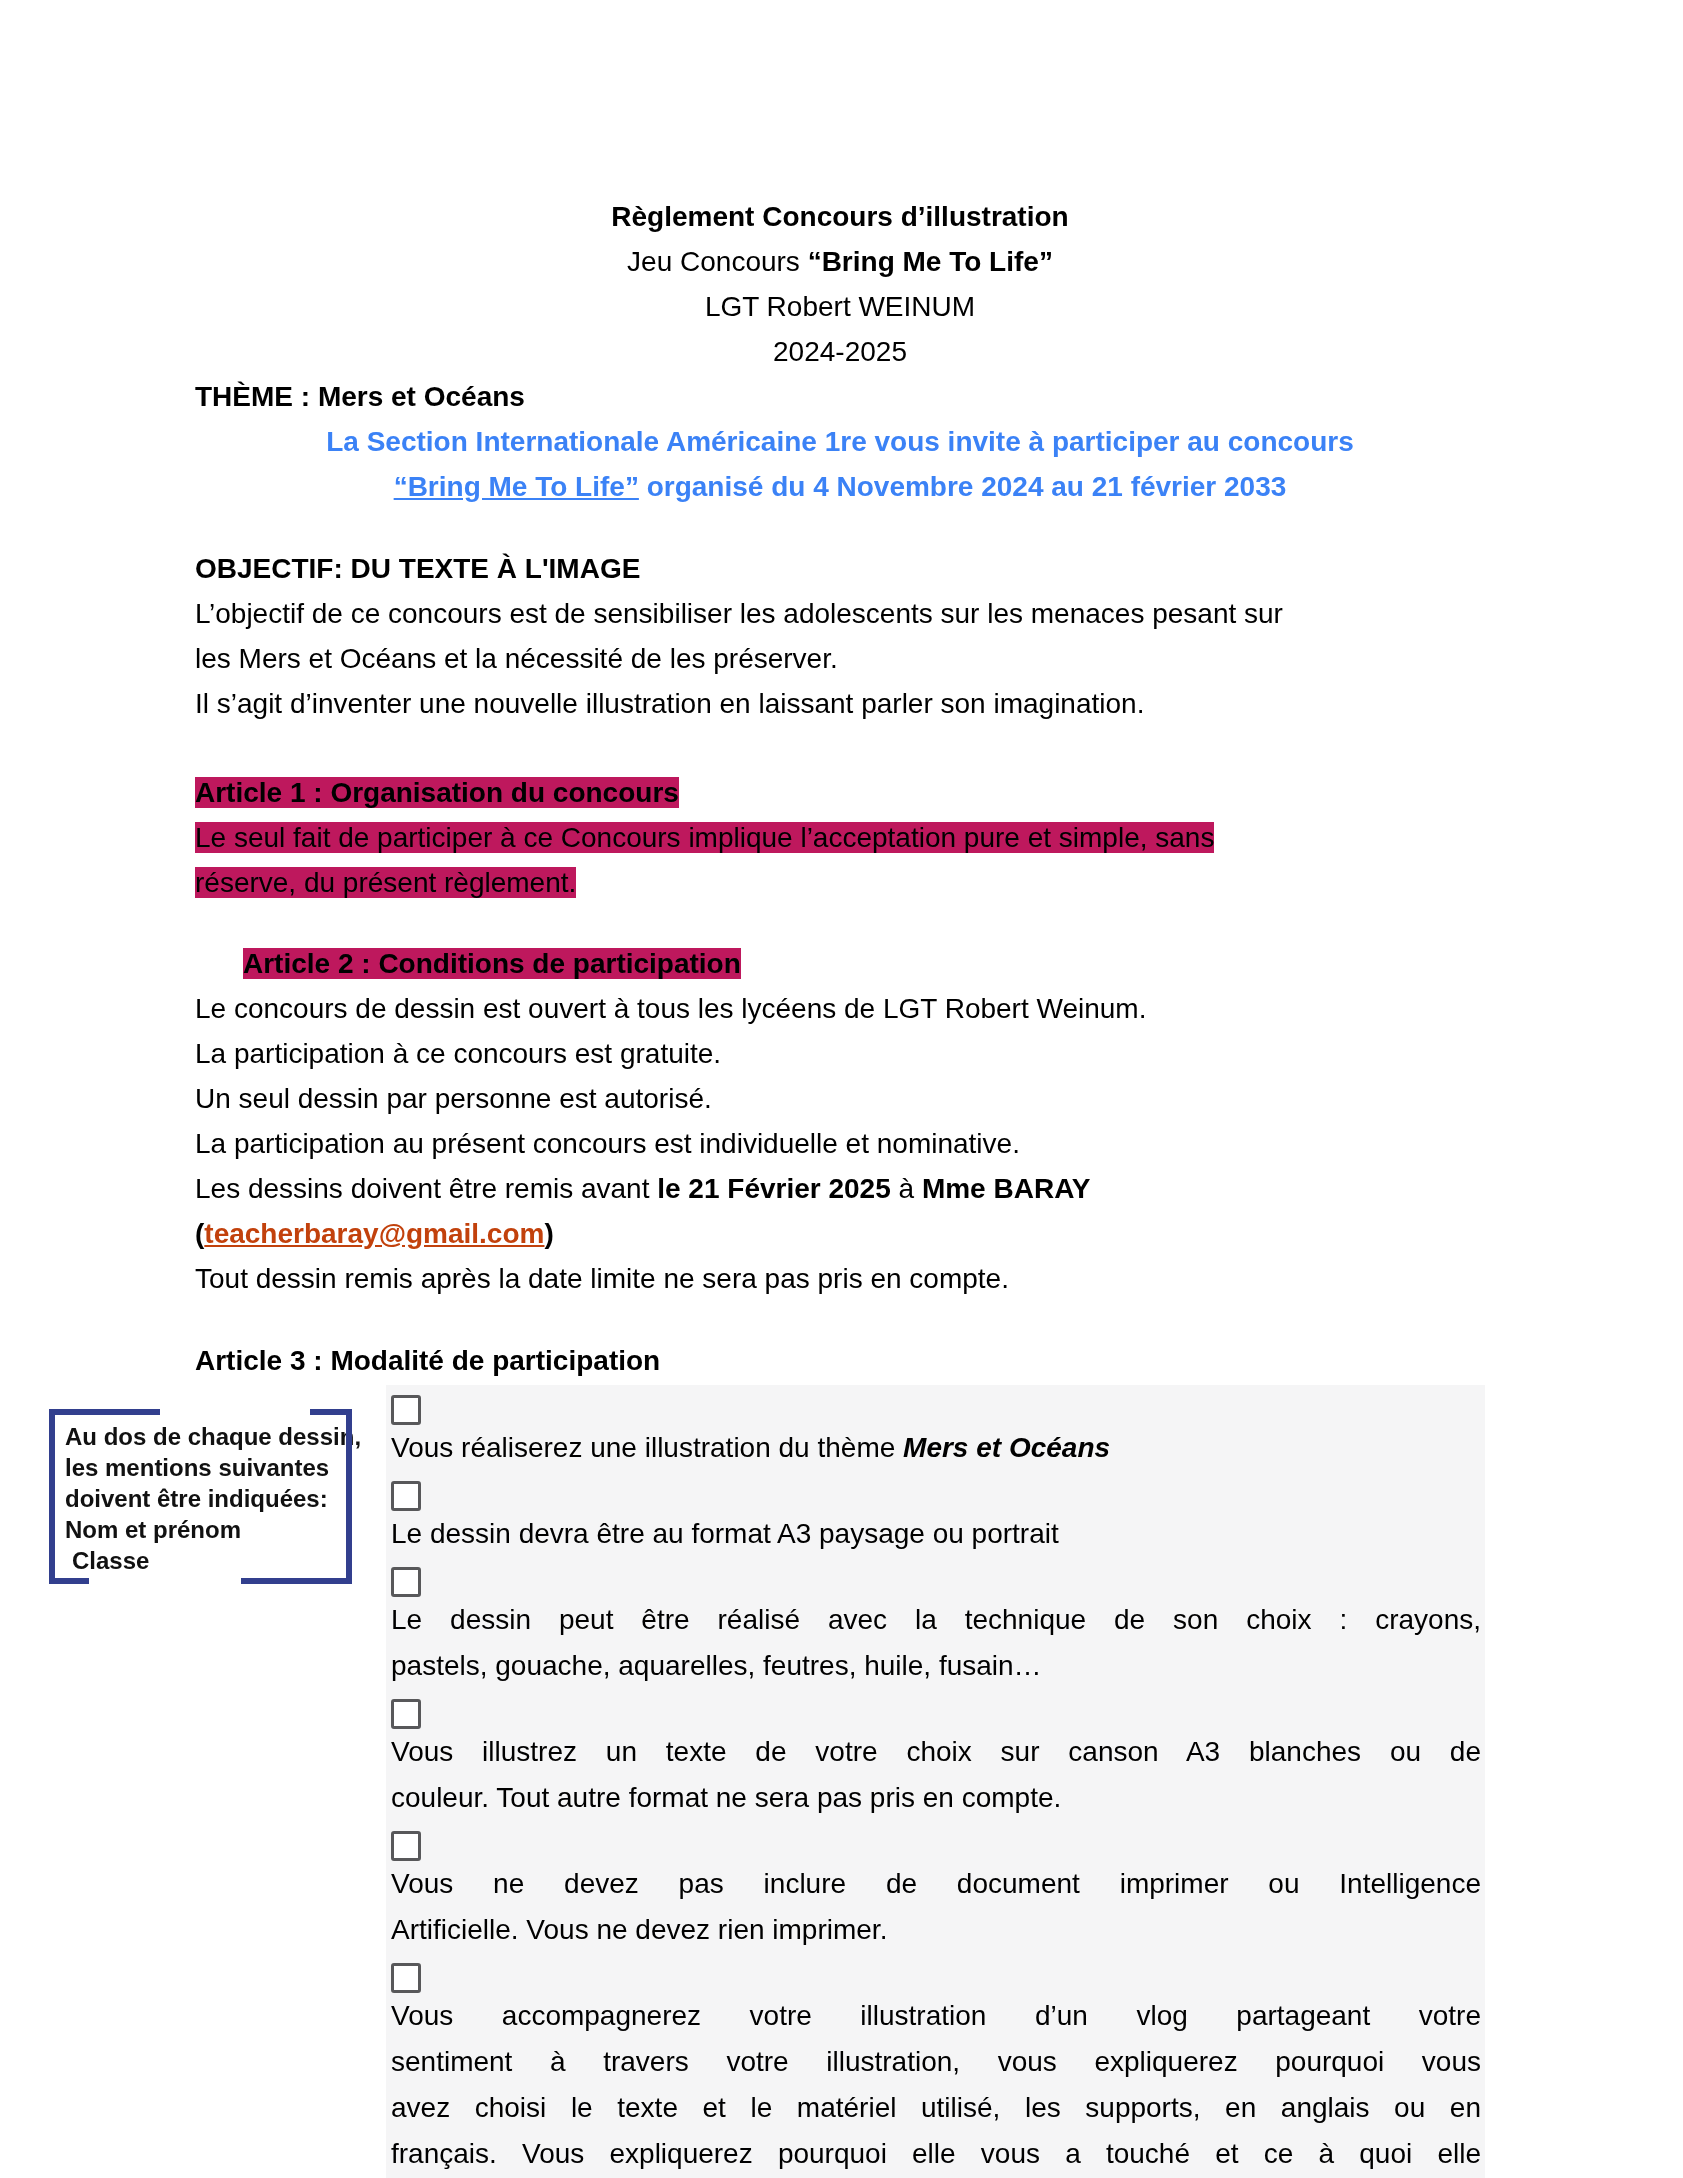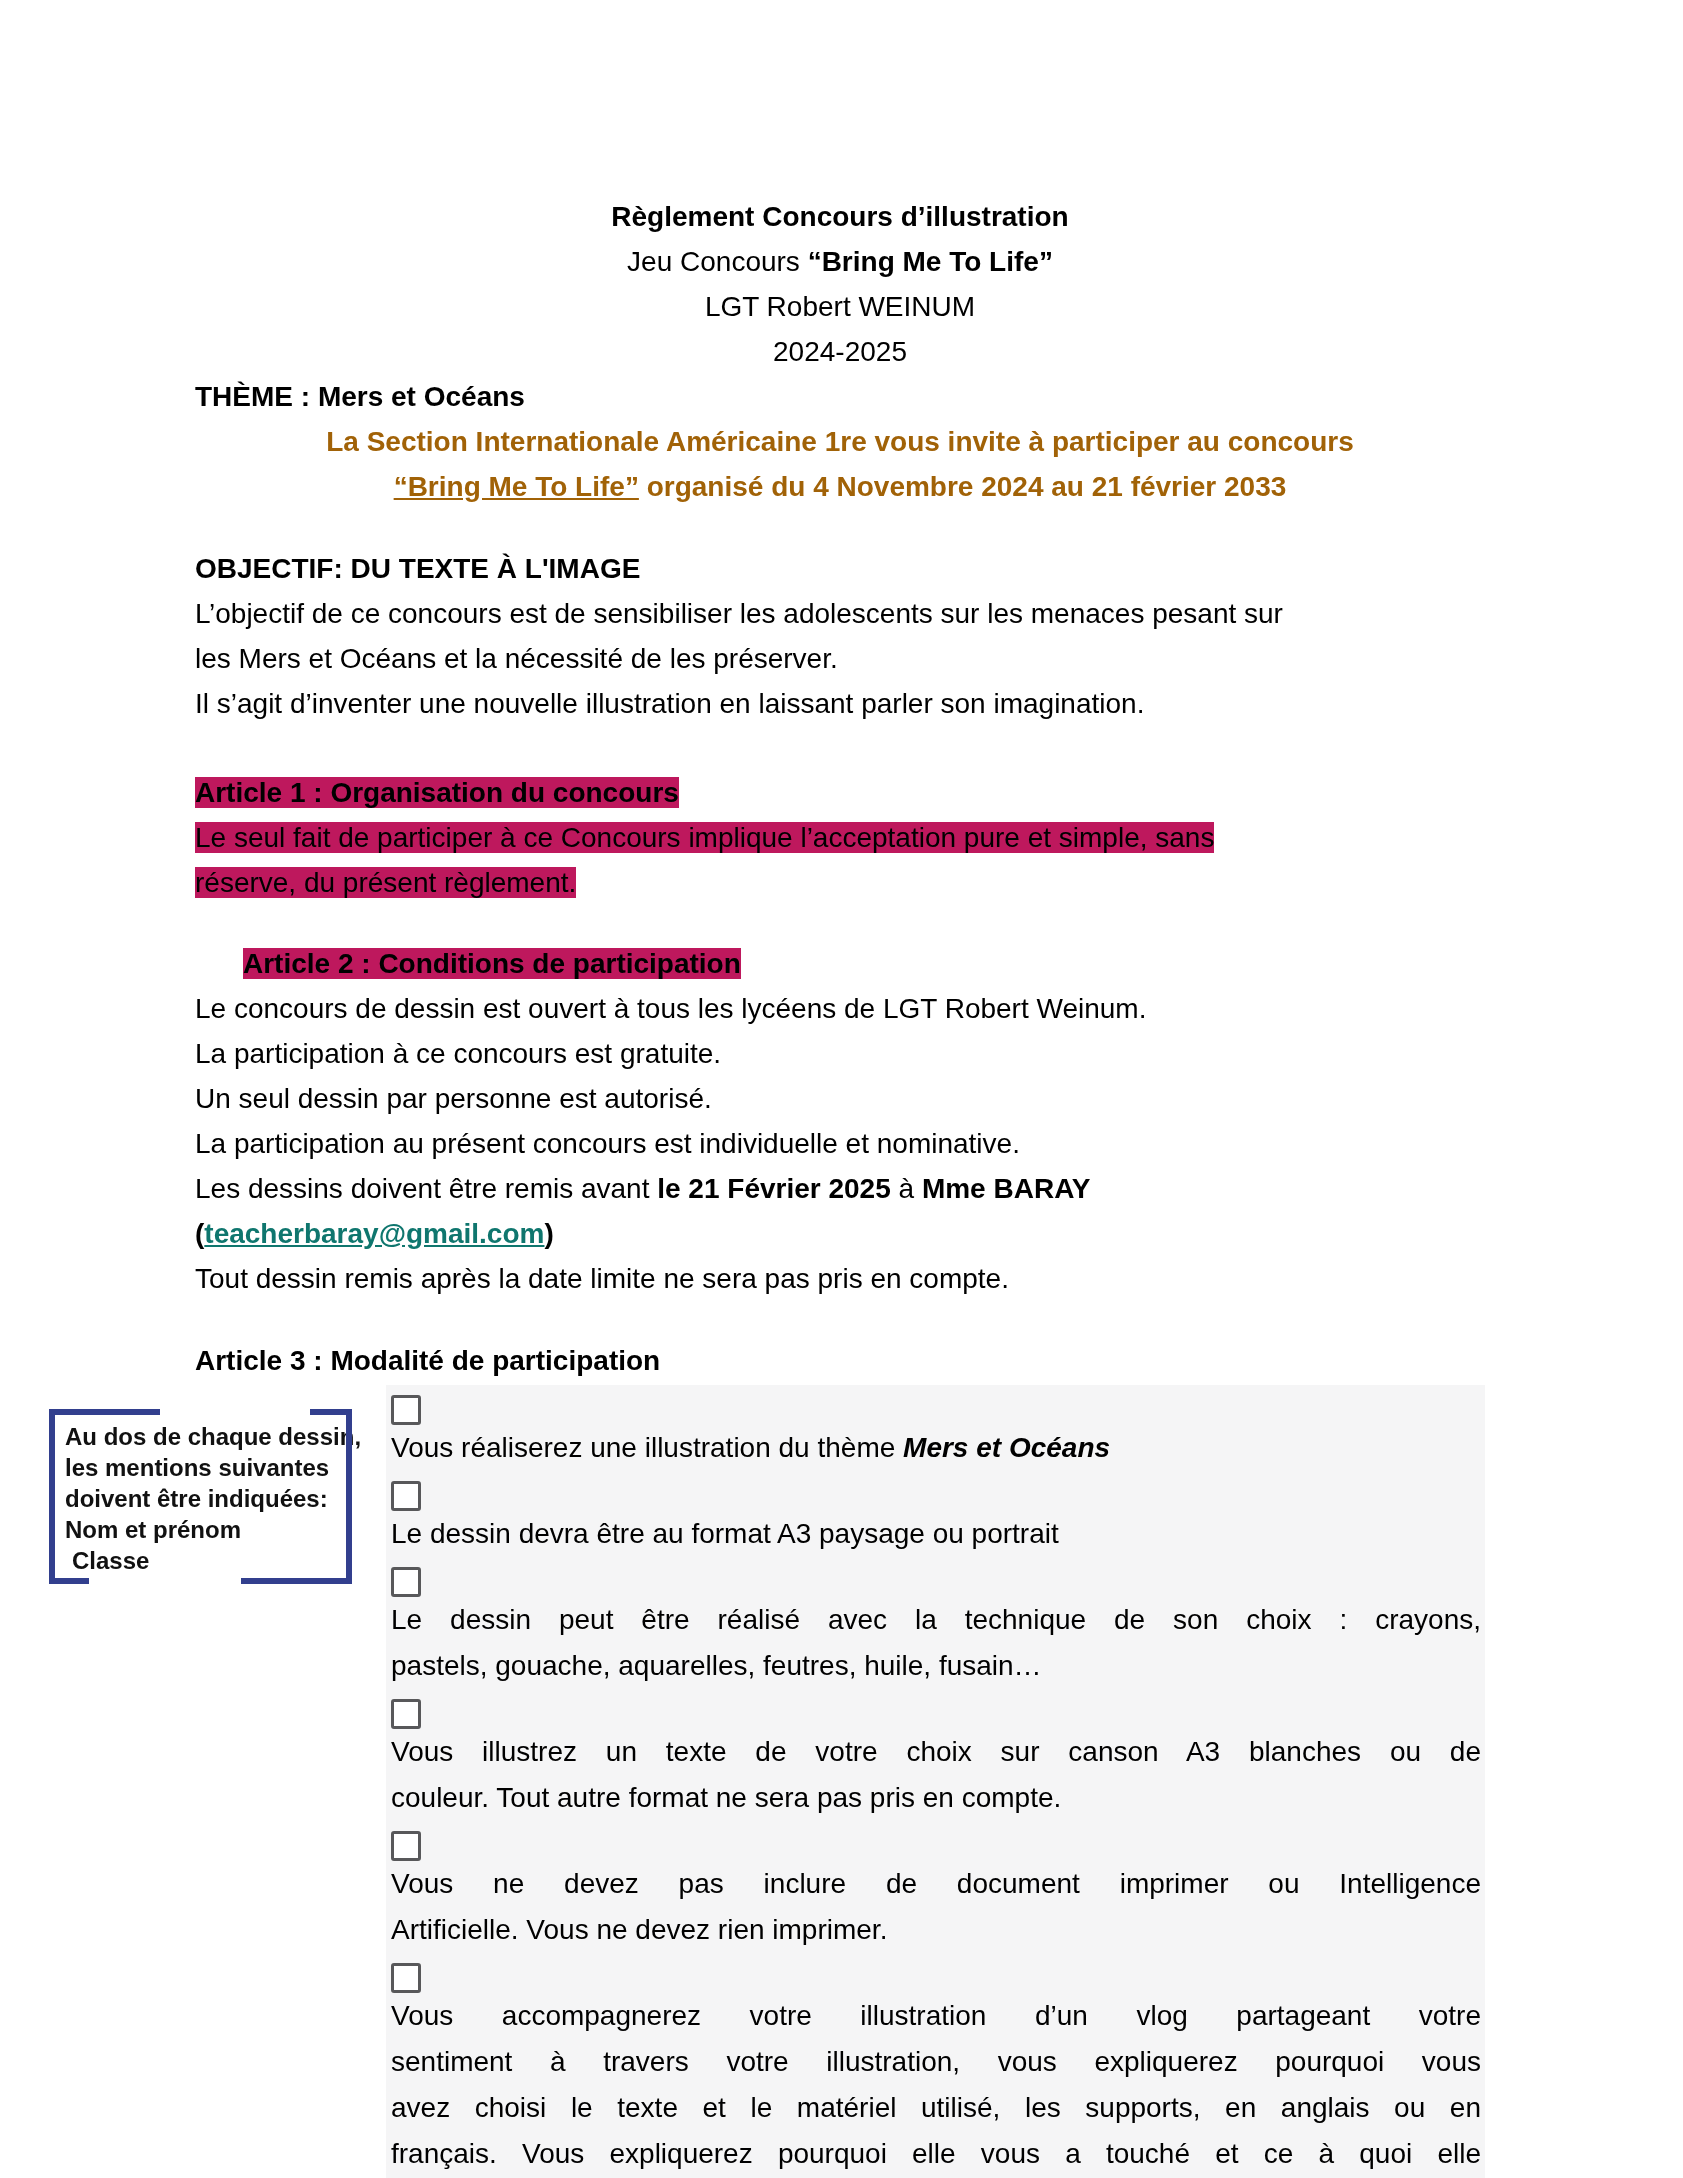--- a/index.html
+++ b/index.html
@@ -3,30 +3,30 @@
 <meta charset="utf-8">
 <style>
   html,body{margin:0;padding:0;background:#fff;}
   .page{position:relative;width:1683px;height:2178px;background:#ffffff;overflow:hidden;
         font-family:"Liberation Sans","DejaVu Sans",sans-serif;color:#000;}
   .content{position:absolute;left:195px;top:194px;width:1290px;font-size:28px;line-height:45px;}
   .line{white-space:nowrap;}
   .center{text-align:center;}
   .bold{font-weight:700;}
   .bi{font-weight:700;font-style:italic;}
-  .blue{color:#a16207;font-weight:700;}
+  .blue{color:#3b82f6;font-weight:700;}
   .u{text-decoration:underline;}
   .hl{background:#be185d;}
   .heading{font-weight:700;line-height:45px;}
   .para{line-height:45px;}
   .mt-obj{margin-top:37px;}
   .mt-a1{margin-top:44px;}
   .mt-a2{margin-top:36px;margin-left:48px;}
   .mt-a3{margin-top:37px;}
-  .email-link{color:#0f766e;font-weight:700;text-decoration:underline;cursor:pointer;}
+  .email-link{color:#c2410c;font-weight:700;text-decoration:underline;cursor:pointer;}
   .checklist{margin-top:2px;margin-left:191px;width:1099px;box-sizing:border-box;
              background:#f5f5f6;padding:2px 4px 54px 5px;line-height:46px;}
   .chk-item{display:flex;margin-bottom:2px;flex-direction:column;}
   .cb{flex:none;width:24px;height:24px;border:3px solid #58585a;border-radius:3px;
       margin:8px 18px 0 0;background:#fff;}
   .chk-text{flex:1;min-width:0;}
   .line.fill{white-space:normal;text-align:justify;text-align-last:justify;word-spacing:-1px;}
   .callout{position:absolute;left:49px;top:1409px;width:303px;height:175px;}
   .callout-text{padding:12px 4px 0 16px;font-size:24px;line-height:31px;font-weight:700;color:#111;}
   .callout-text .indent{padding-left:7px;}

